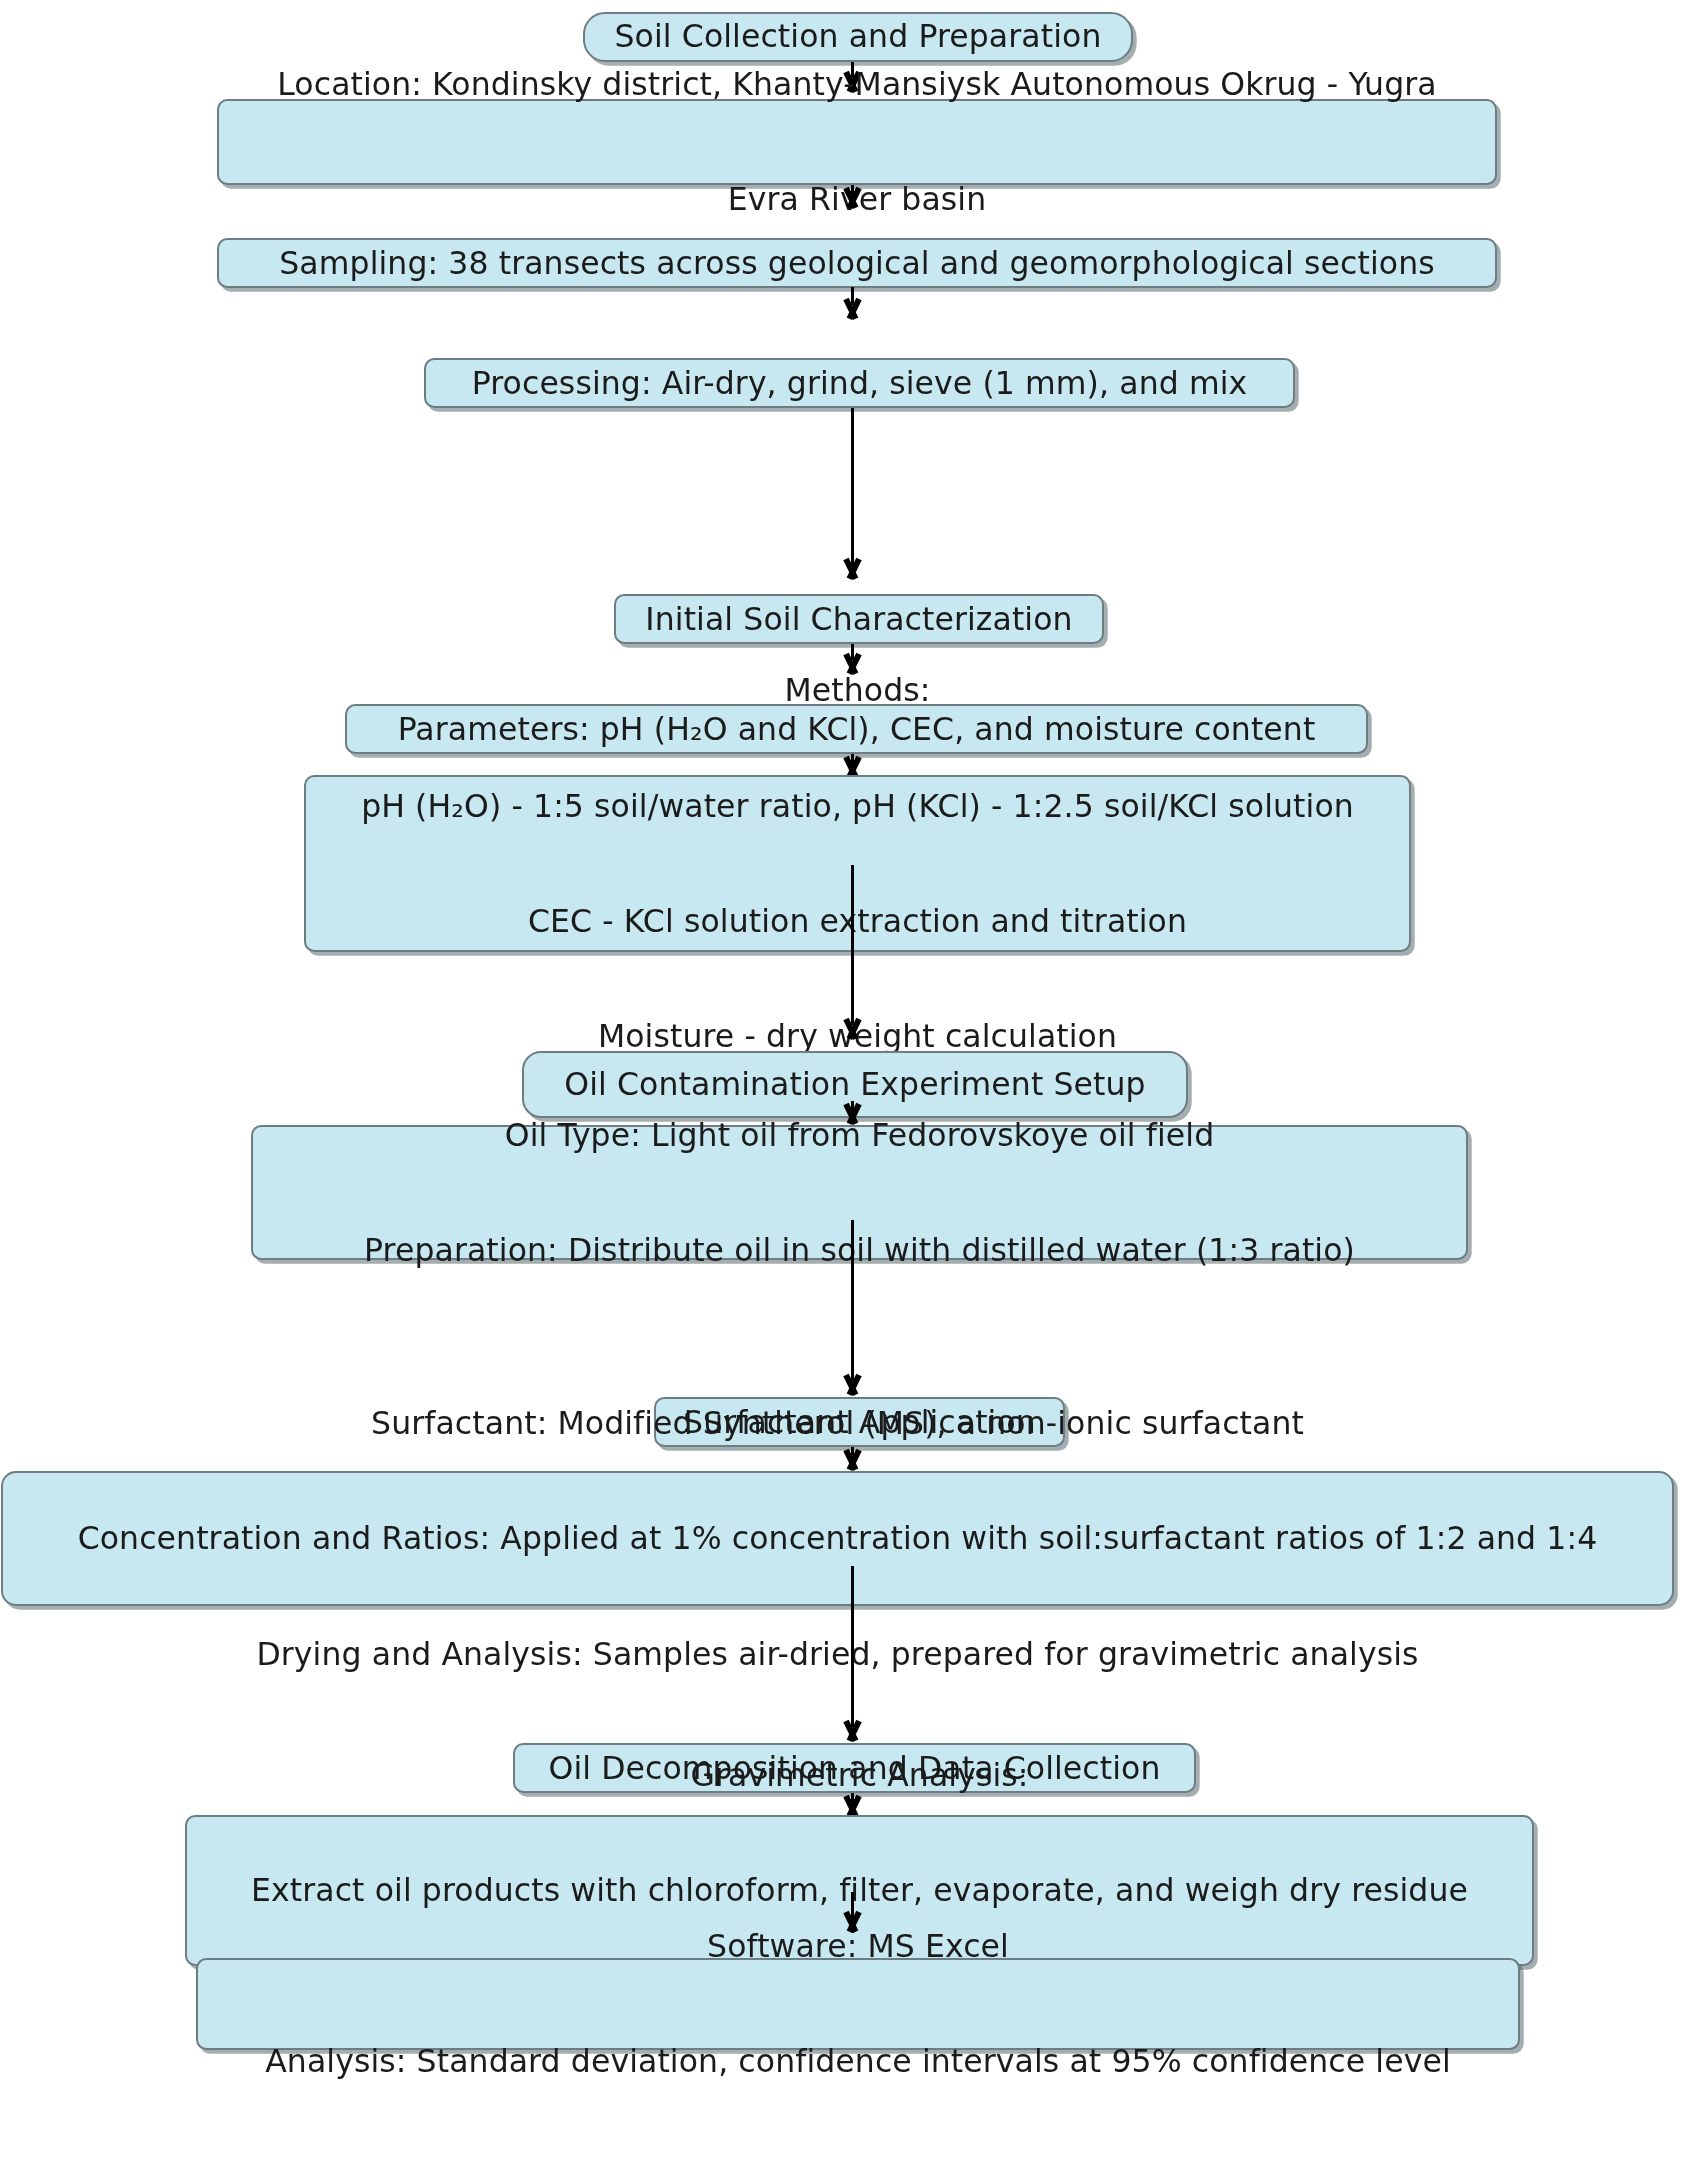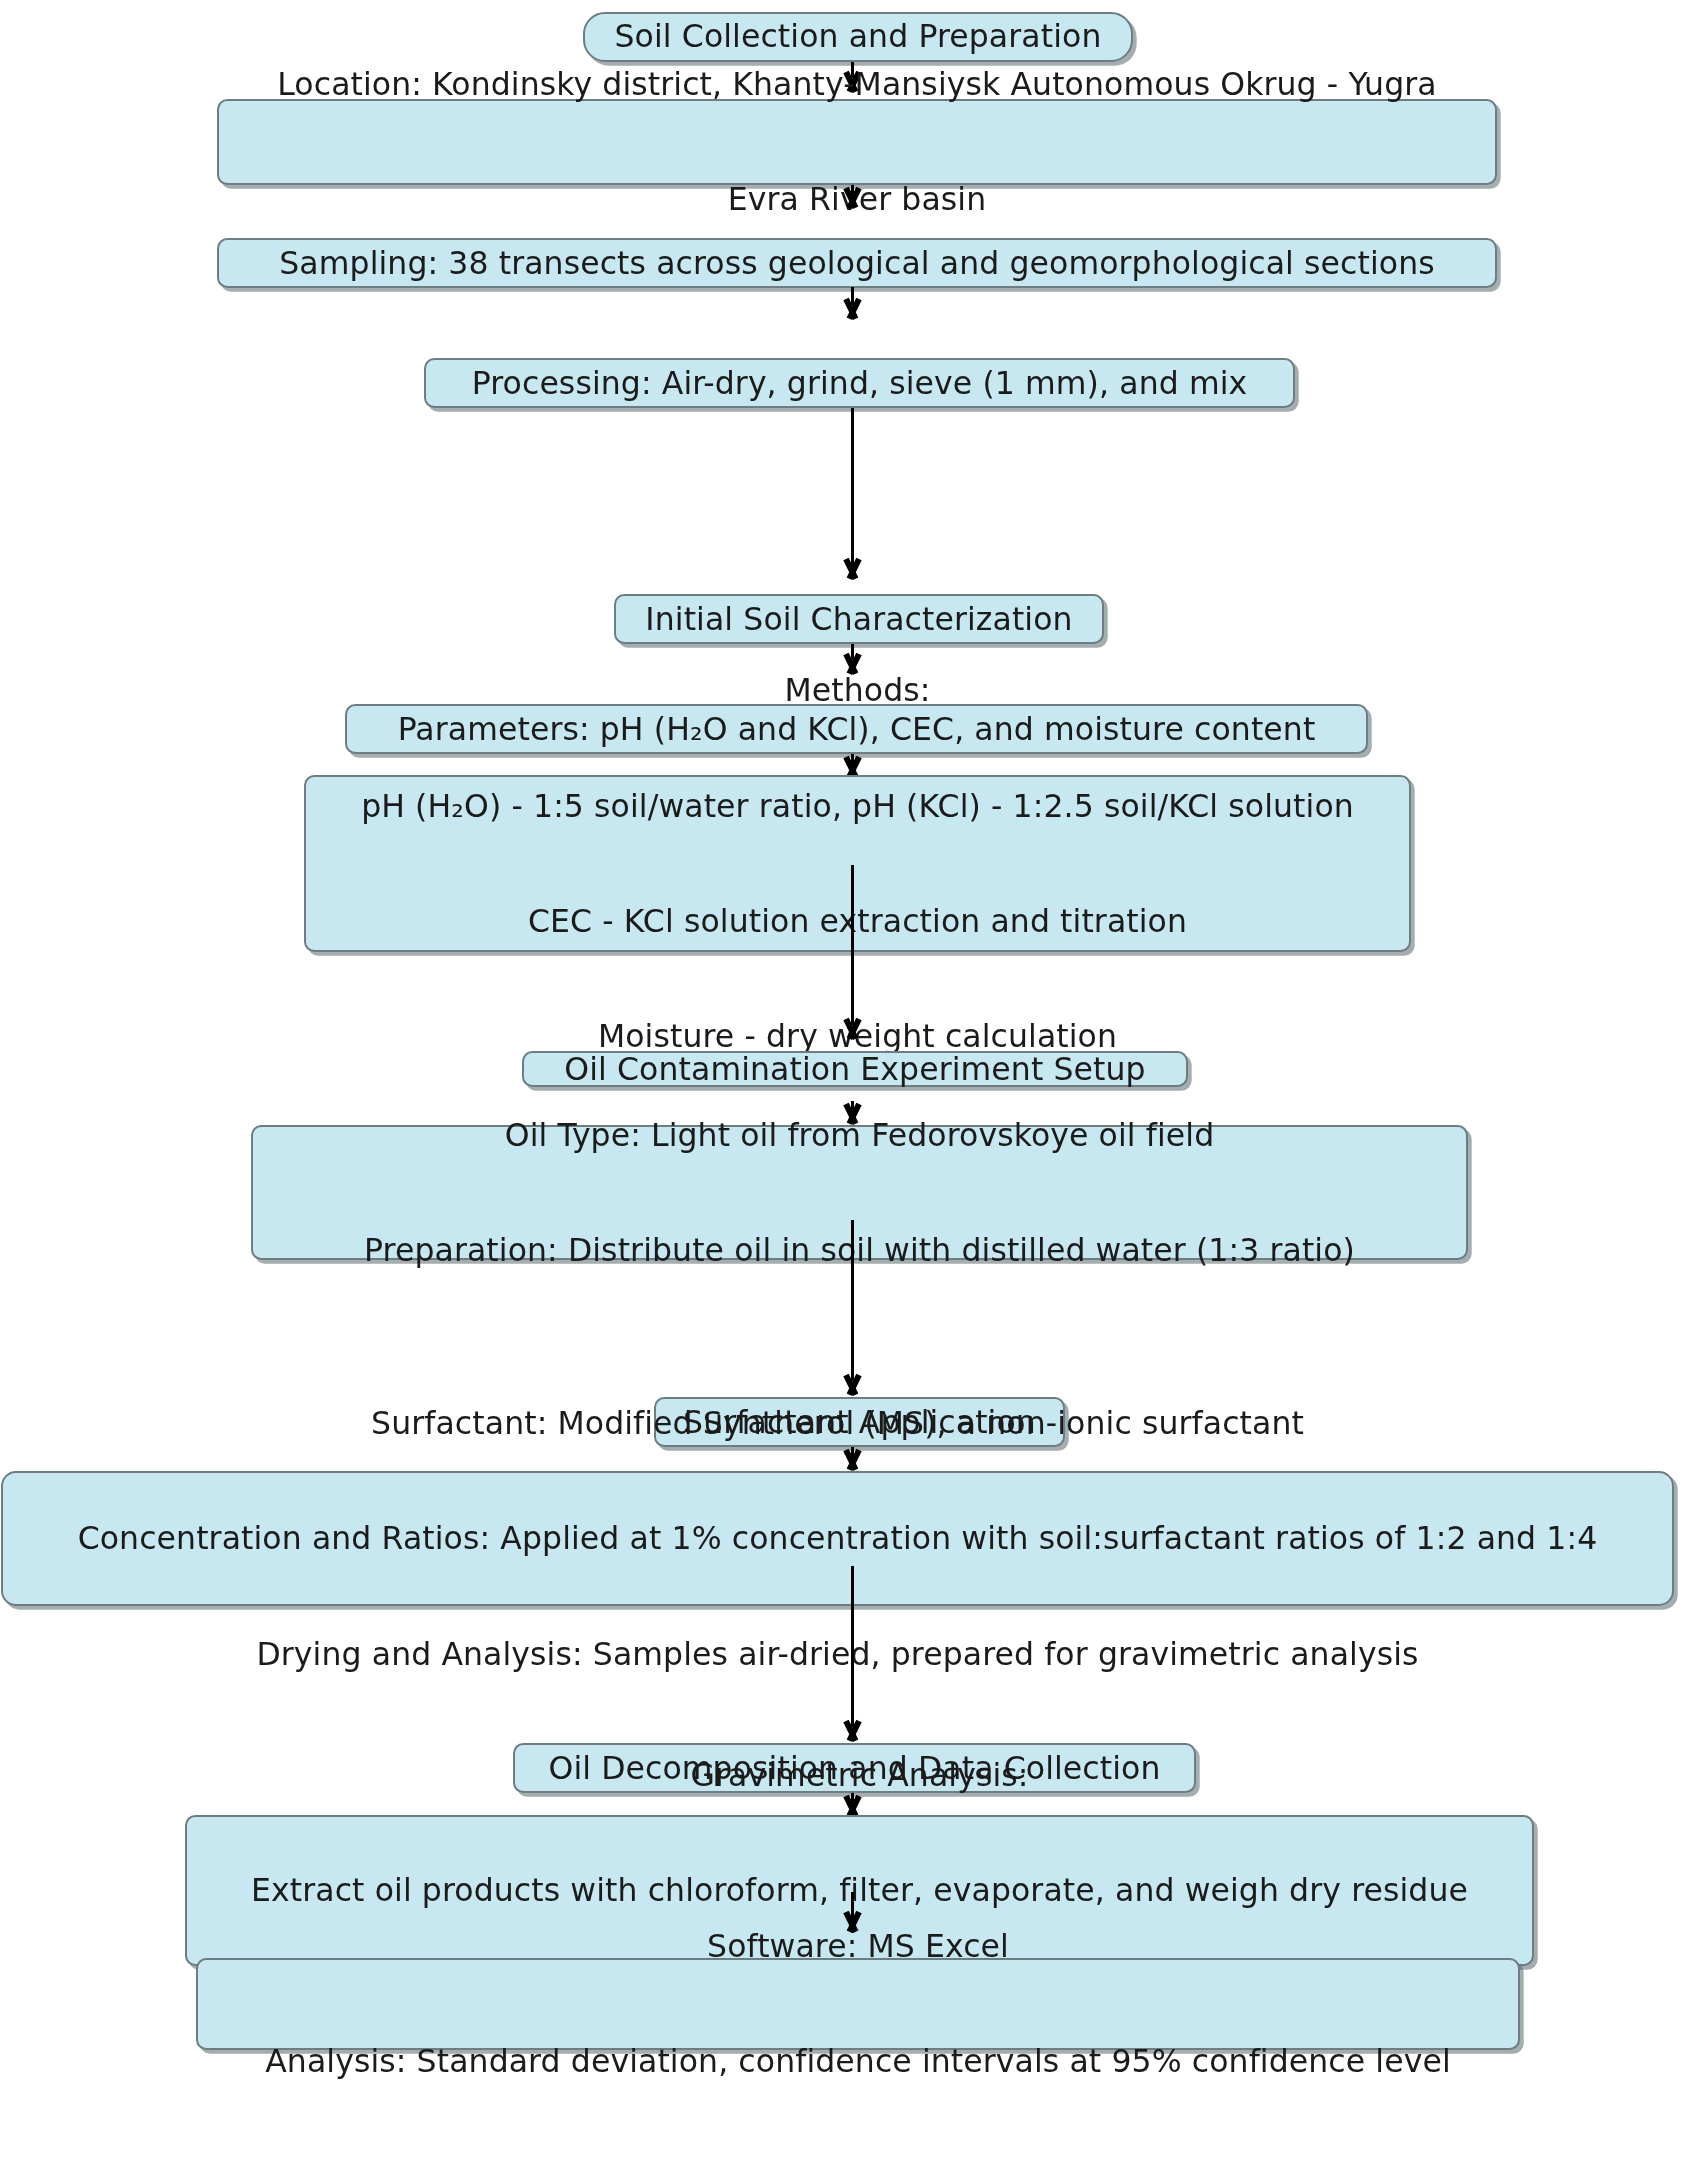--- a/index.html
+++ b/index.html
@@ -134,21 +134,21 @@
     <span class="lines">
       <span class="line">Methods:</span>
       <span class="line">pH (H₂O) - 1:5 soil/water ratio, pH (KCl) - 1:2.5 soil/KCl solution</span>
       <span class="line">CEC - KCl solution extraction and titration</span>
       <span class="line">Moisture - dry weight calculation</span>
     </span>
   </div>
   <div class="conn" style="left:851px; top:865px; height:160px;"></div>
   <div class="arrow" style="left:840px; top:1019px;"></div>
 
-  <div class="node" style="left:522px; top:1051px; width:666px; height:36px;">
+  <div class="node" style="left:522px; top:1051px; width:666px; height:67px;border-radius:19px;">
     <span class="lines">
       <span class="line">Oil Contamination Experiment Setup</span>
     </span>
   </div>
   <div class="conn" style="left:851px; top:1101px; height:14.7px;"></div>
   <div class="arrow" style="left:840px; top:1104px;"></div>
 
   <div class="node" style="left:251px; top:1125px; width:1217px; height:135px;">
     <span class="lines">
       <span class="line">Oil Type: Light oil from Fedorovskoye oil field</span>

